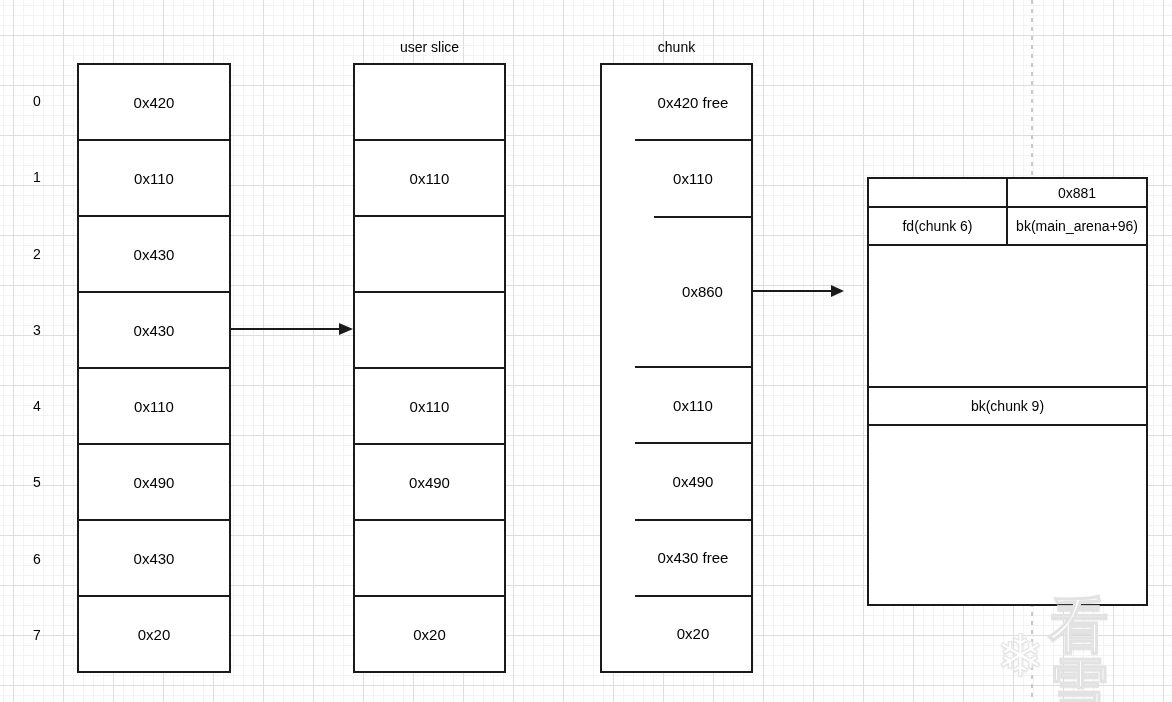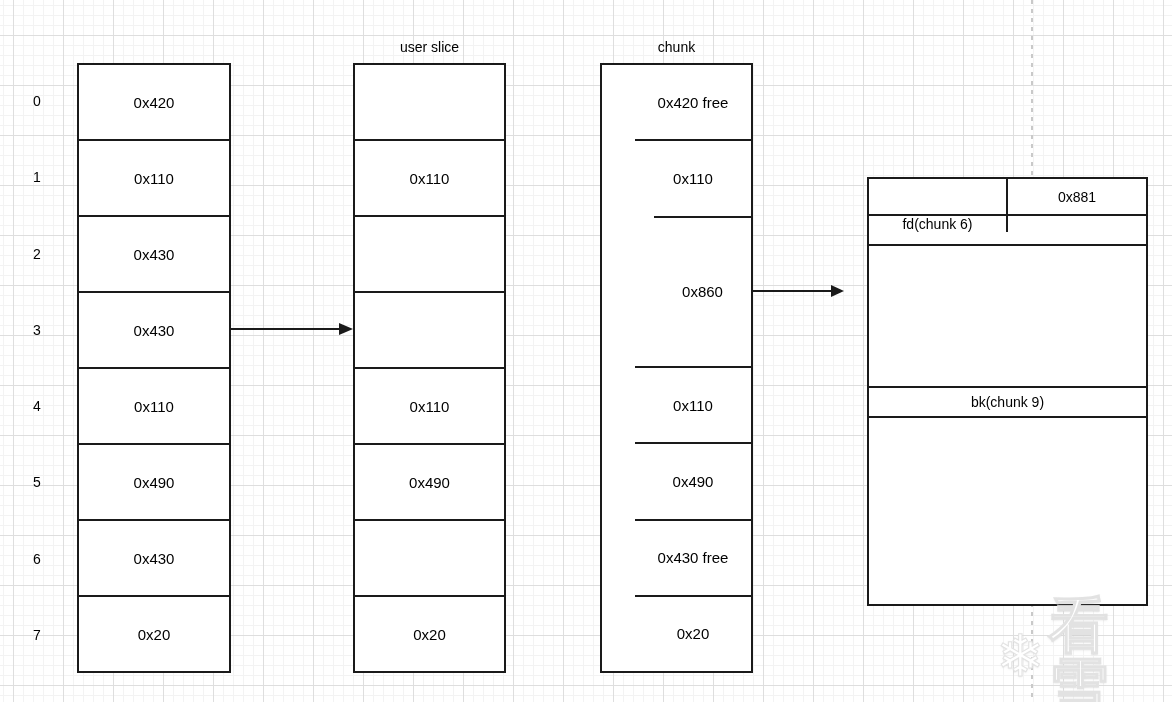--- a/index.html
+++ b/index.html
@@ -62,22 +62,22 @@
   .title-user  { left: 353px; width: 153px; }
   .title-chunk { left: 600px; width: 153px; }
 
   .detailbox {
     position: absolute; left: 867px; top: 177px; width: 281px; height: 429px;
     border: 2px solid #1a1a1a; background: #fff;
     display: flex; flex-direction: column; box-sizing: border-box;
   }
   .drow { display: flex; border-top: 2px solid #1a1a1a; box-sizing: border-box; }
   .drow:first-child { border-top: none; }
-  .drow.h35 { height: 35px; }
-  .drow.h38 { height: 30px; flex-direction: column; }
+  .drow.h35 { height: 27px; }
+  .drow.h38 { height: 38px; }
   .drow.s1  { height: 142px; }
   .drow.s2  { flex: 1; }
   .dcell {
     display: flex; align-items: center; justify-content: center;
     font-size: 14px; white-space: nowrap; box-sizing: border-box;
   }
   .dcell.lft { width: 139px; border-right: 2px solid #1a1a1a; }
   .dcell.rgt { flex: 1; }
 
   .arrow { position: absolute; }
@@ -146,20 +146,21 @@
     <div class="memcell">0x20</div>
   </div>
 
   <div class="detailbox">
     <div class="drow h35">
       <div class="dcell lft"></div>
       <div class="dcell rgt">0x881</div>
     </div>
     <div class="drow h38">
       <div class="dcell lft">fd(chunk 6)</div>
+      <div class="dcell rgt">bk(main_arena+96)</div>
     </div>
     <div class="drow s1"></div>
     <div class="drow h38">
       <div class="dcell rgt">bk(chunk 9)</div>
     </div>
     <div class="drow s2"></div>
   </div>
 
   <svg class="arrow" style="left:231px; top:322px;" width="123" height="14">
     <line x1="0" y1="7" x2="109" y2="7" stroke="#1a1a1a" stroke-width="2"></line>

